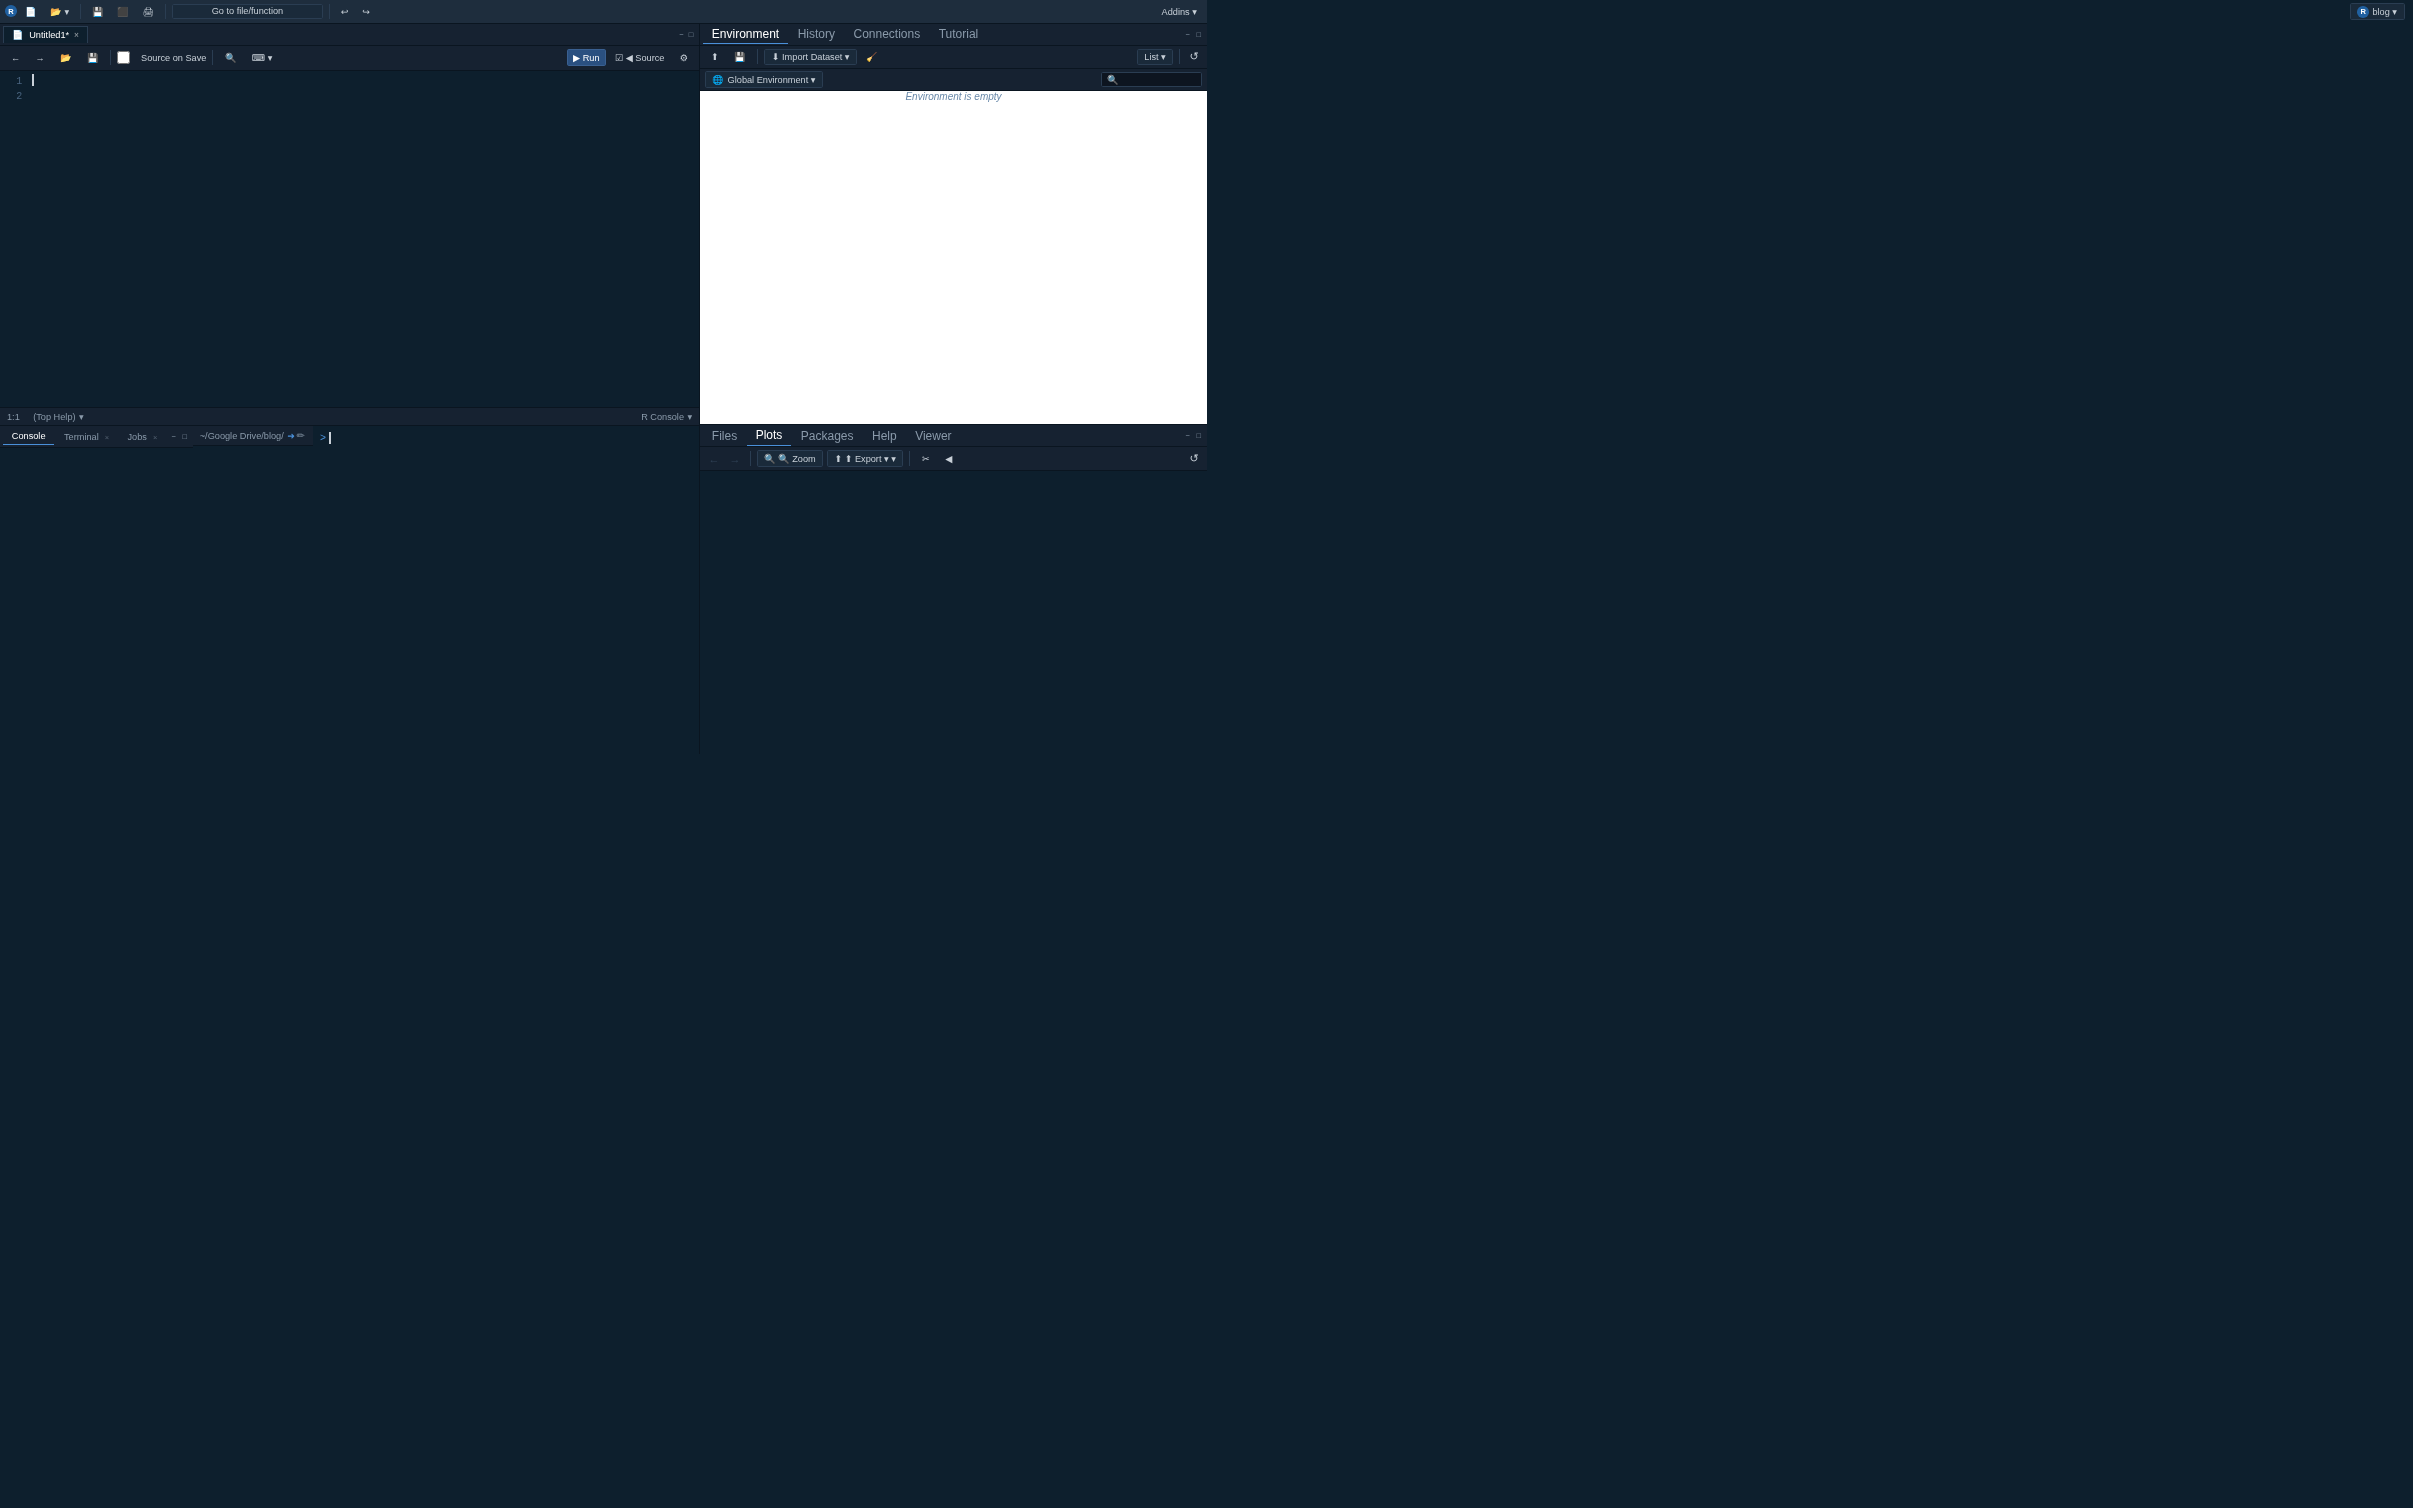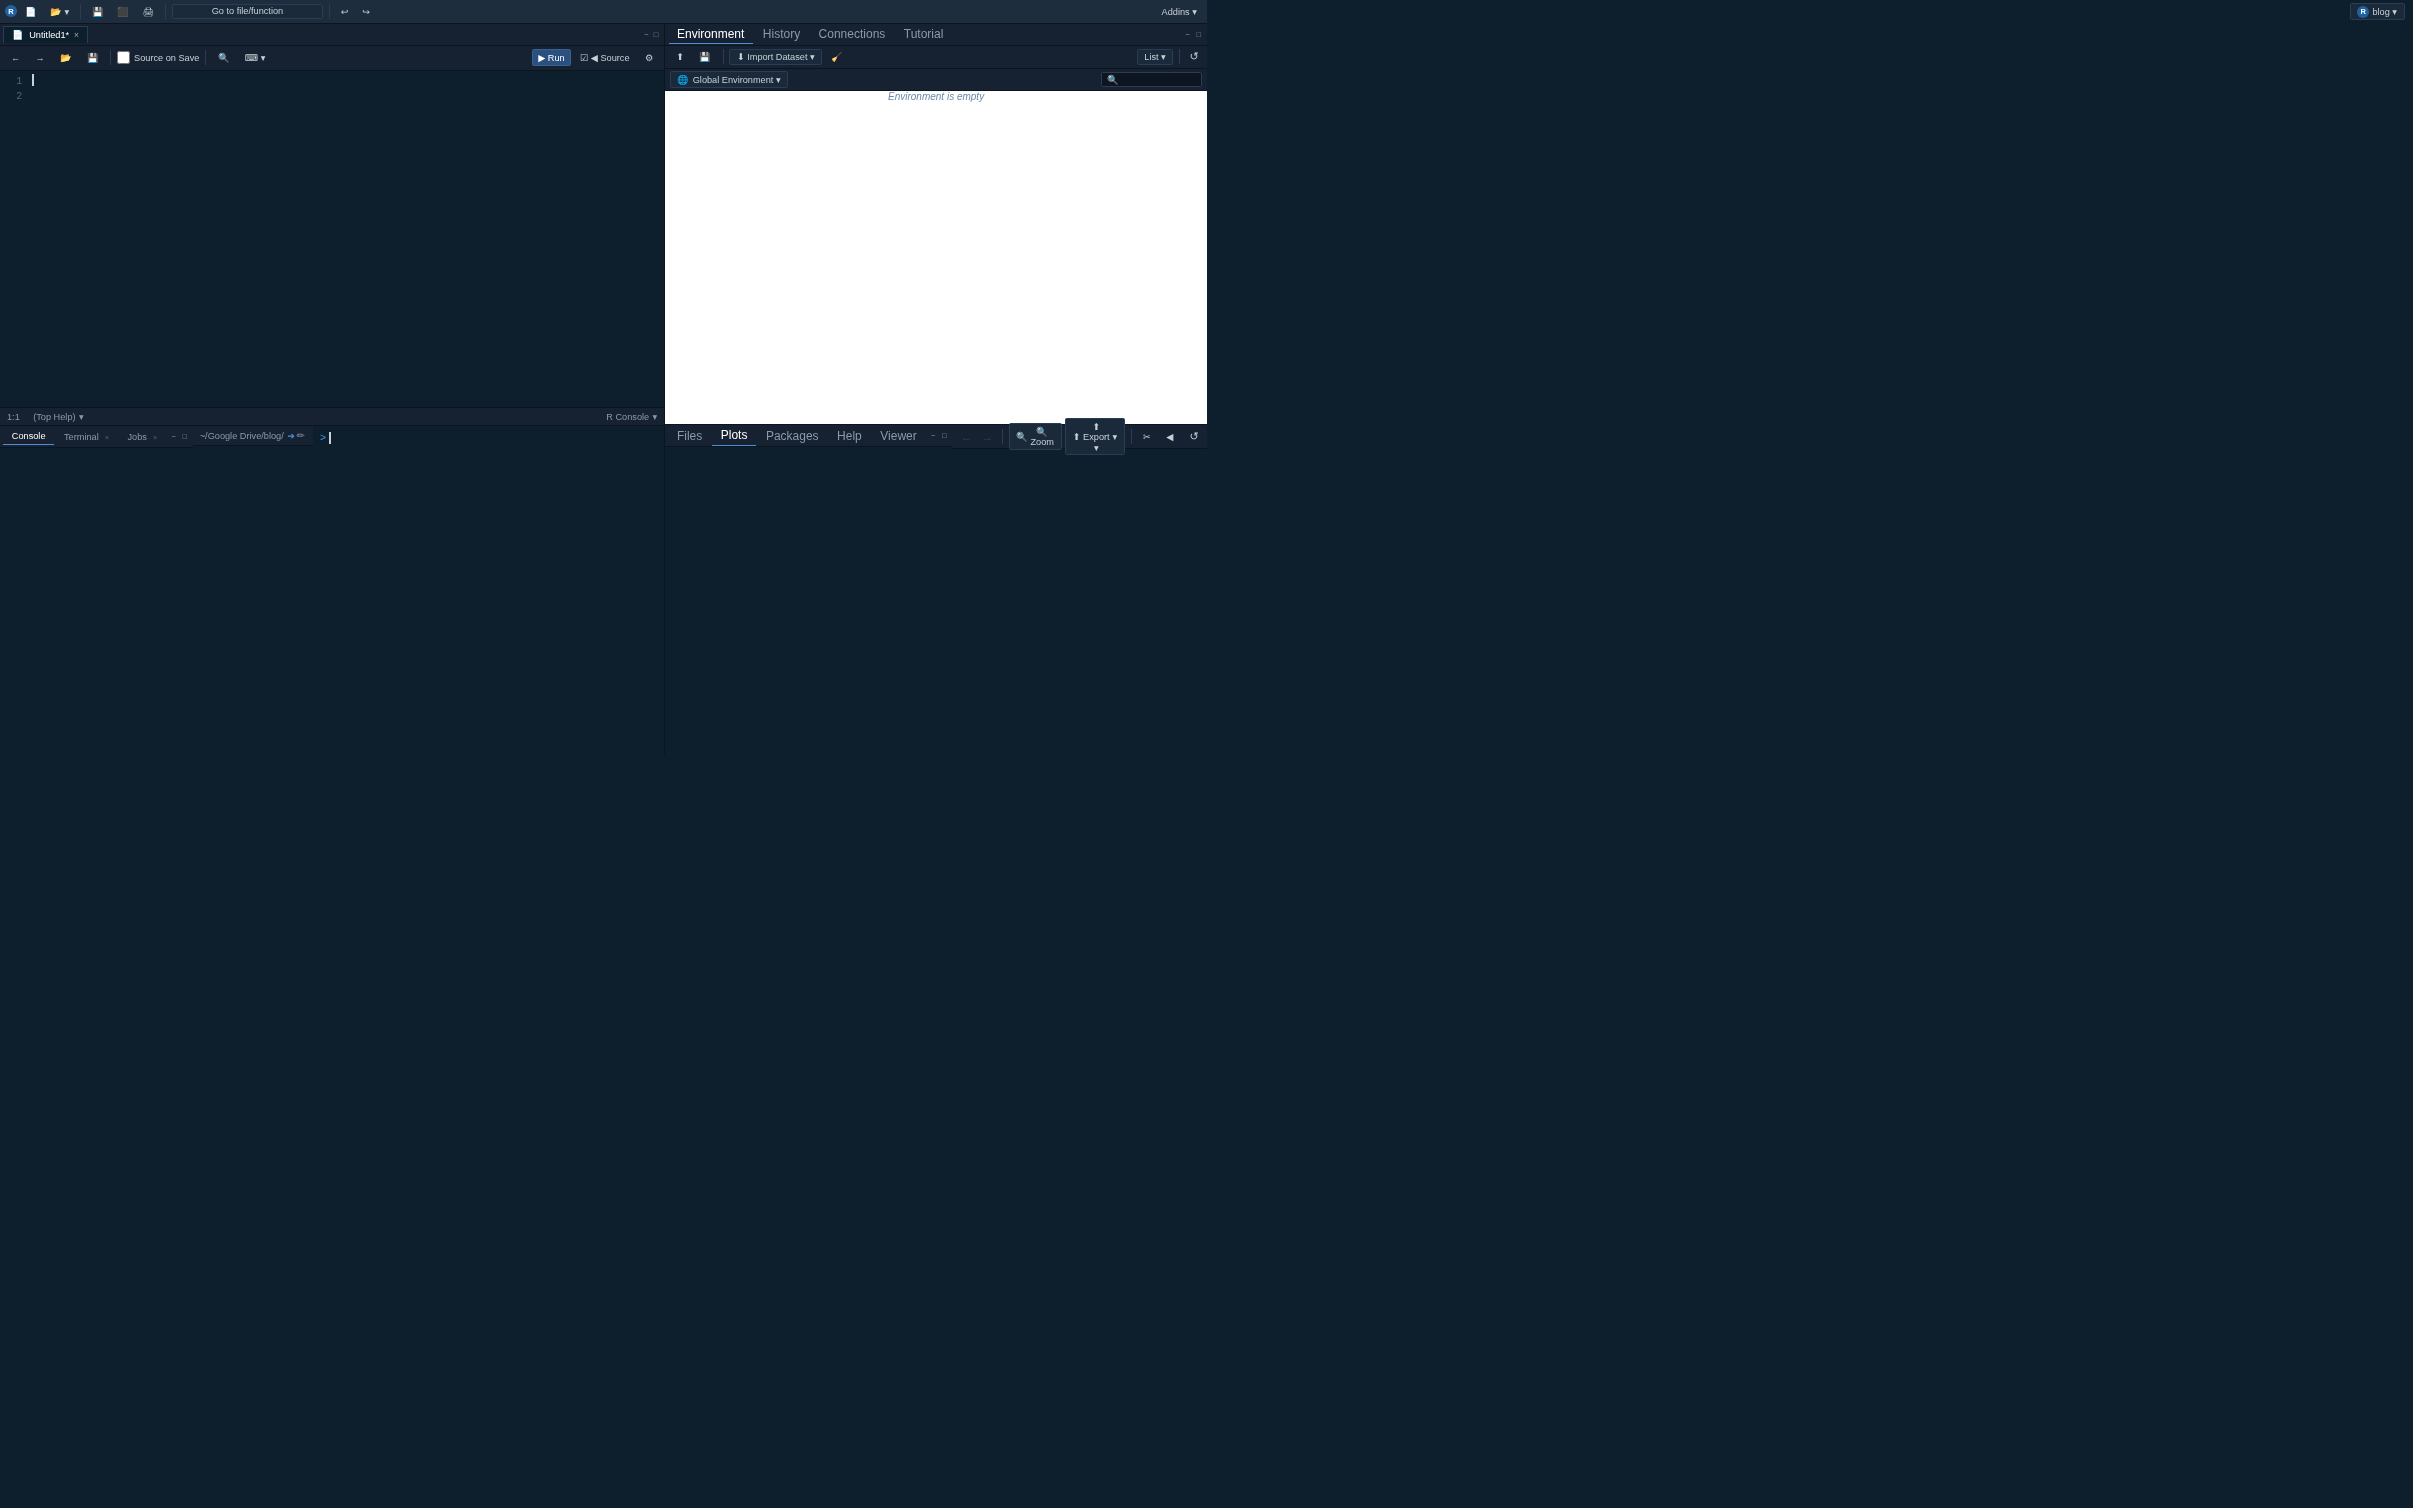--- a/index.html
+++ b/index.html
@@ -358,21 +358,21 @@
     .env-empty {
       color: #6a8aaa;
       font-size: 10px;
       font-style: italic;
     }
 
     
     .files-panel {
       flex: 1;
       display: flex;
-      flex-direction: row;
+      flex-direction: column;
     }
     .plots-toolbar {
       background: #162231;
       border-bottom: 0.8px solid #0a1520;
       height: 23.5px;
       display: flex;
       align-items: center;
       padding: 0 5px;
       gap: 3.4px;
     }
@@ -529,21 +529,21 @@
         <span class="win-ctrl-icon">−</span>
         <span class="win-ctrl-icon">□</span>
       </div>
 
       <div class="editor-toolbar">
         <button class="editor-btn">←</button>
         <button class="editor-btn">→</button>
         <button class="editor-btn">📂</button>
         <button class="editor-btn">💾</button>
         <div class="toolbar-sep"></div>
-        <label style="display:flex;align-items:center;gap:4px;cursor:pointer;">
+        <label style="display:flex;align-items:center;gap:11px;cursor:pointer;">
           <input type="checkbox" style="margin: 0px;">
           <span>Source on Save</span>
         </label>
         <div class="toolbar-sep"></div>
         <button class="editor-btn">🔍</button>
         <button class="editor-btn">⌨ ▾</button>
         <div class="spacer"></div>
         <button class="editor-btn primary">
           <span>▶</span>
           <span>Run</span>

